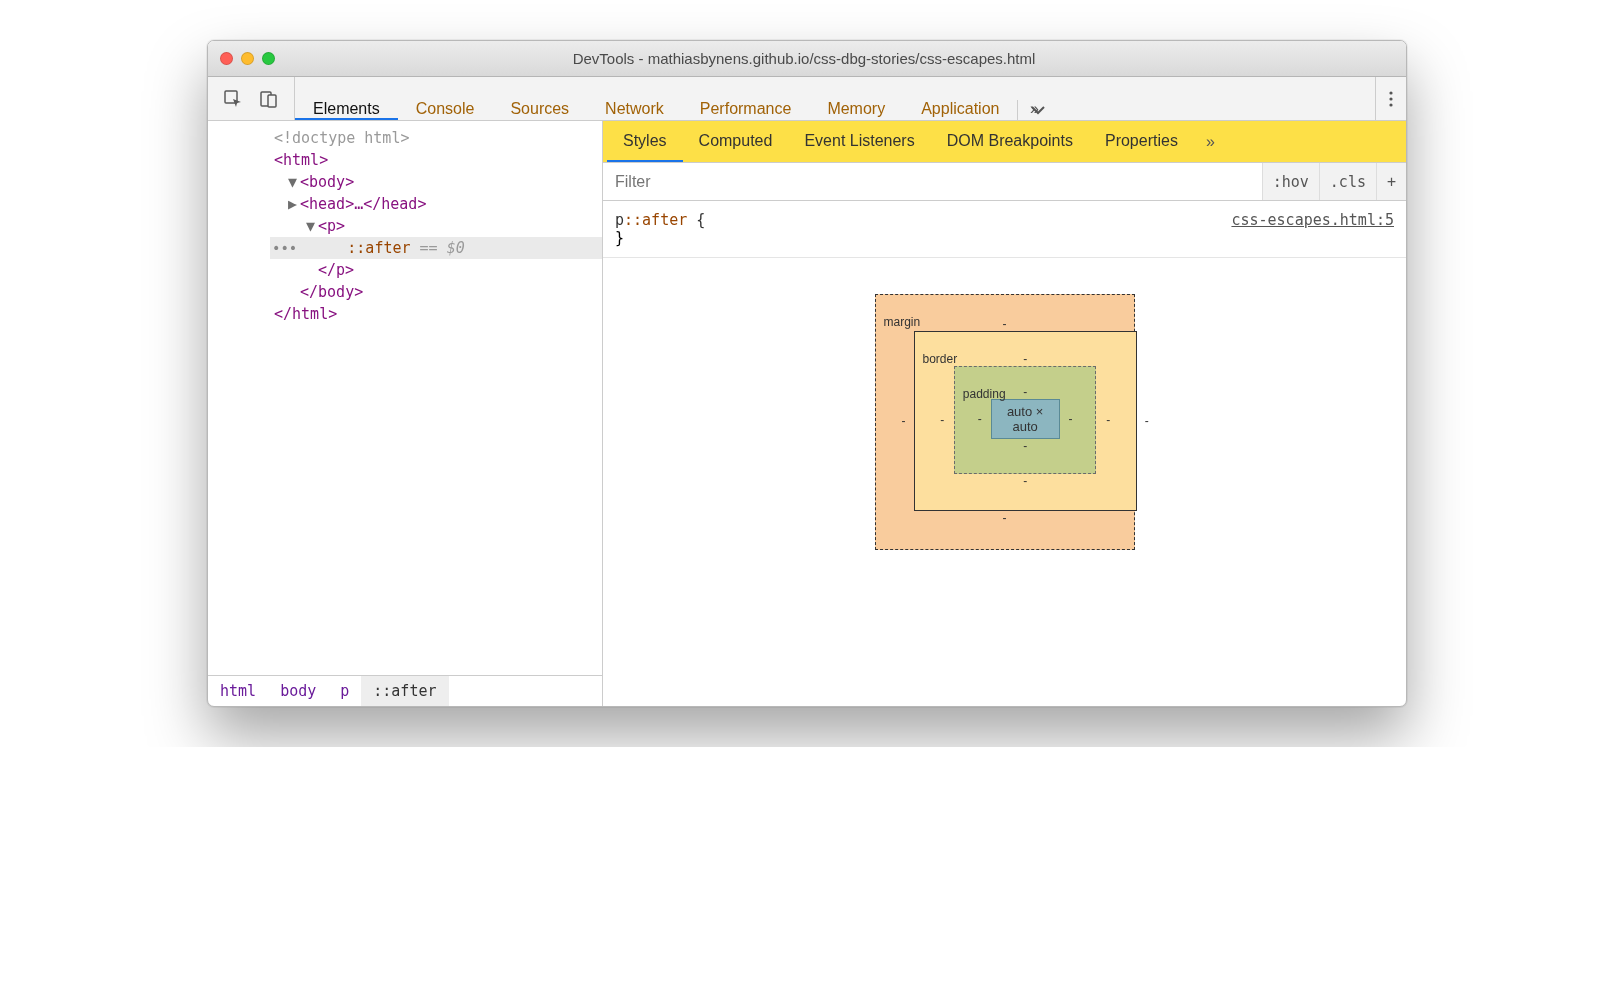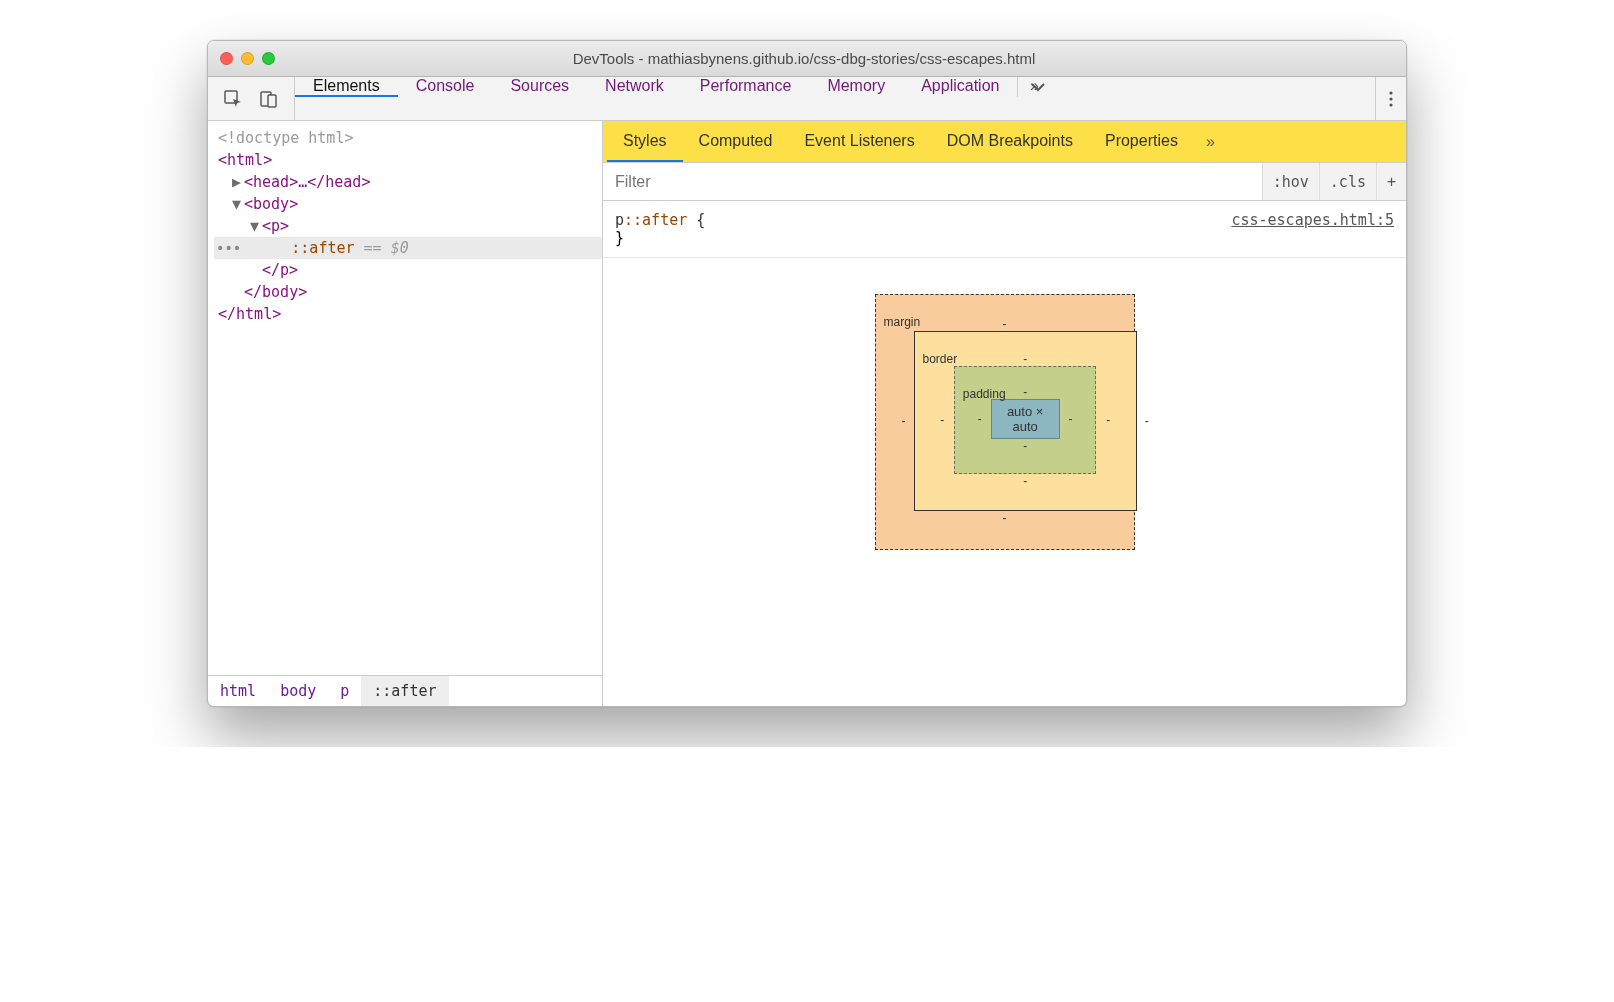--- a/index.html
+++ b/index.html
@@ -41,46 +41,46 @@
     border-bottom: 1px solid #ccc;
     display: flex;
     align-items: stretch;
   }
   .toolbar-left {
     display:flex; align-items:center; gap:14px;
     padding: 0 14px;
     border-right: 1px solid #ccc;
   }
   .tool-icon { width:22px; height:22px; display:flex; align-items:center; justify-content:center; color:#5a5a5a; cursor:pointer;}
-  .tabs { display:flex; align-items:flex-start; flex:1; }
+  .tabs { display:flex; align-items:flex-end; flex:1; }
   .tab {
     padding: 0 18px;
     display:flex; align-items:center;
-    font-size: 16px; color:#701a75;
+    font-size: 16px; color:#a16207;
     cursor:pointer;
     border-bottom: 2px solid transparent;
   }
   .tab.active { border-bottom: 2px solid #1a73e8; color:#111; }
   .toolbar-more {
     display:flex; align-items:center; padding: 0 10px; color:#555; cursor:pointer;
     border-left: 1px solid #ccc;
   }
   .toolbar-menu {
     display:flex; align-items:center; padding: 0 12px; color:#555; cursor:pointer;
     border-left: 1px solid #ccc;
   }
 
   .main { display:flex; height: 585px; }
   .dom-panel {
     width: 395px; border-right: 1px solid #ccc;
     display:flex; flex-direction:column;
     font-family: Menlo, Consolas, monospace;
     font-size: 15px;
   }
-  .dom-tree { flex:1; padding: 6px 0 6px 6px; overflow:auto; }
+  .dom-tree { flex:1; padding: 6px 0 6px 26px; overflow:auto;margin-left:36px; }
   .dom-line { padding: 2px 4px; white-space:pre; color:#881280;}
   .gray { color:#9a9a9a; }
   .tag { color:#881280; }
   .dom-line .arrow { color:#6e6e6e; display:inline-block; width:12px;}
   .selected-row {
     background:#eaeaea; display:flex; align-items:center;
     padding:2px 0 2px 0;
   }
   .selected-row .dots { color:#888; padding:0 4px 0 2px; font-size:14px;}
   .selected-row .content { padding-left: 46px; }
@@ -210,22 +210,22 @@
           <circle cx="3" cy="16" r="1.6"></circle>
       </svg>
     </div>
   </div>
 
   <div class="main">
     <div class="dom-panel">
       <div class="dom-tree">
         <div class="dom-line gray">&lt;!doctype html&gt;</div>
         <div class="dom-line">&lt;html&gt;</div>
+        <div class="dom-line" style="padding-left:18px;"><span class="arrow">▼</span><span class="tag">&lt;body&gt;</span></div>
         <div class="dom-line" style="padding-left:18px;"><span class="arrow">▶</span><span class="tag">&lt;head&gt;…&lt;/head&gt;</span></div>
-        <div class="dom-line" style="padding-left:18px;"><span class="arrow">▼</span><span class="tag">&lt;body&gt;</span></div>
         <div class="dom-line" style="padding-left:36px;"><span class="arrow">▼</span><span class="tag">&lt;p&gt;</span></div>
         <div class="selected-row">
           <span class="dots">•••</span>
           <span class="content"><span class="pseudo">::after</span> <span class="eq0">== $0</span></span>
         </div>
         <div class="dom-line" style="padding-left:48px;">&lt;/p&gt;</div>
         <div class="dom-line" style="padding-left:30px;">&lt;/body&gt;</div>
         <div class="dom-line">&lt;/html&gt;</div>
       </div>
       <div class="crumbs">

